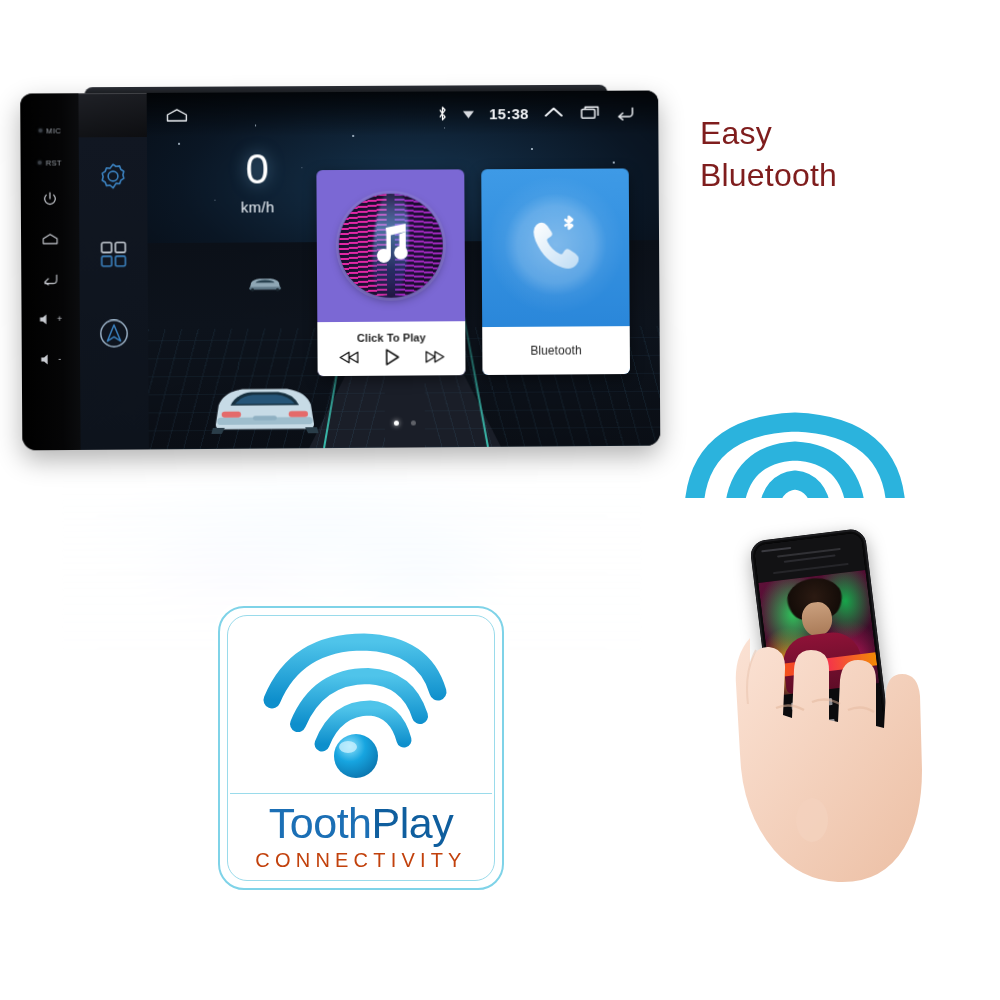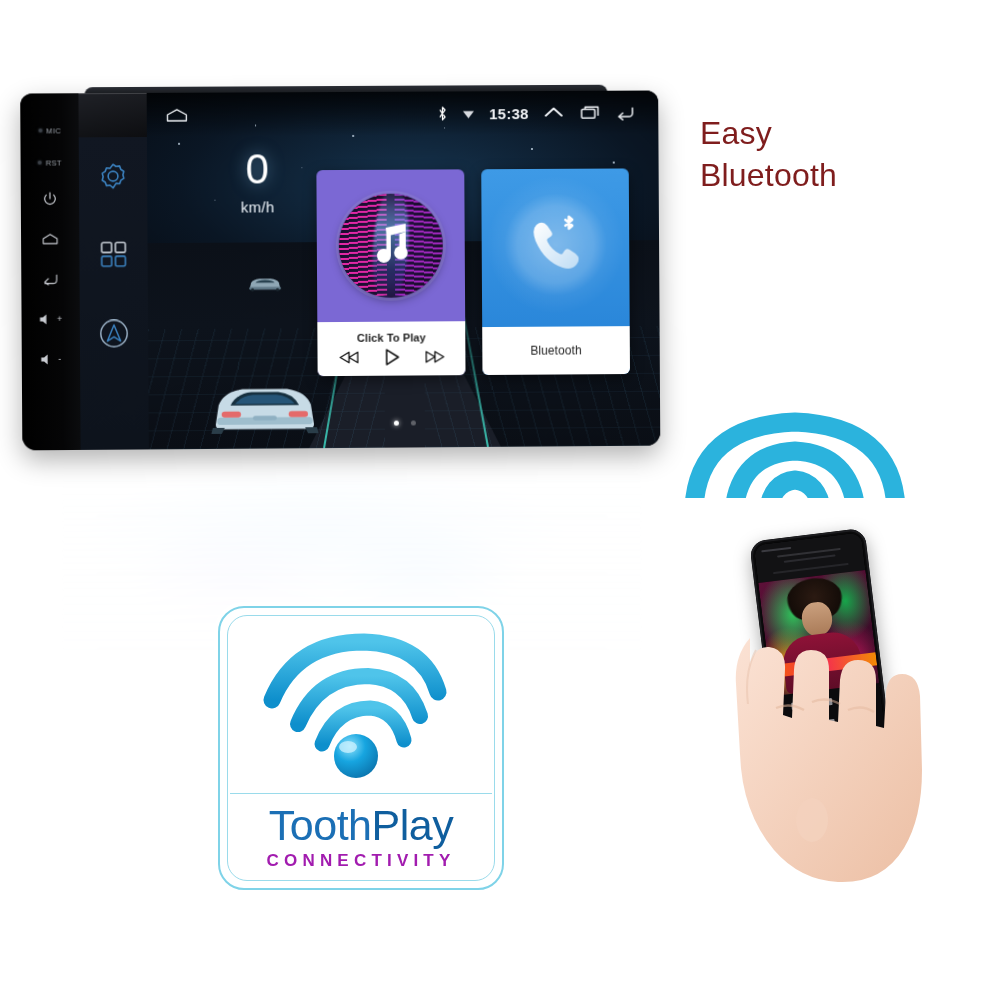--- a/index.html
+++ b/index.html
@@ -269,21 +269,21 @@
   }
   .badge-inner{
     position:absolute;inset:7px;border:1px solid #9adbeb;border-radius:20px;
     display:flex;flex-direction:column;
   }
   .badge-art{flex:1;display:flex;align-items:center;justify-content:center;padding-bottom:4px;}
   .badge-div{height:1px;background:#9adbeb;margin:0 2px;}
   .badge-text{height:86px;display:flex;flex-direction:column;align-items:center;justify-content:center;gap:4px;}
   .bt-word{font-size:43px;color:#1b6fb5;font-weight:300;line-height:1;letter-spacing:-.5px;}
   .bt-word b{font-weight:300;color:#0f5e9e;}
-  .bt-sub{font-size:17px;color:#a21caf;letter-spacing:5.2px;font-weight:700;}
+  .bt-sub{font-size:20px;color:#c2410c;letter-spacing:5.2px;font-weight:400;}
 </style>
 </head>
 <body>
 
 <div class="stage">
 
   <div class="reflection">
     <div class="refl-body"></div>
     <div class="refl-line" style="top:18px;"></div>
     <div class="refl-line" style="top:92px;opacity:.6;"></div>

